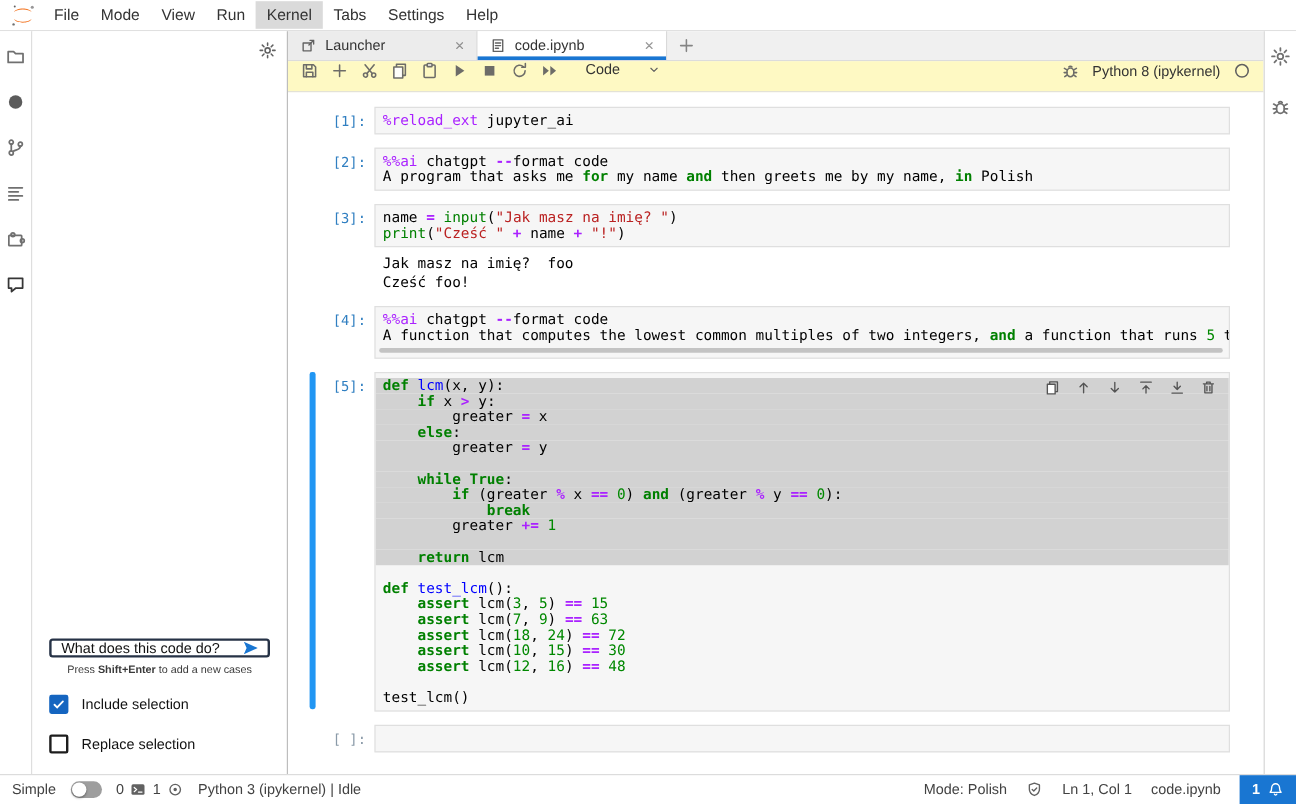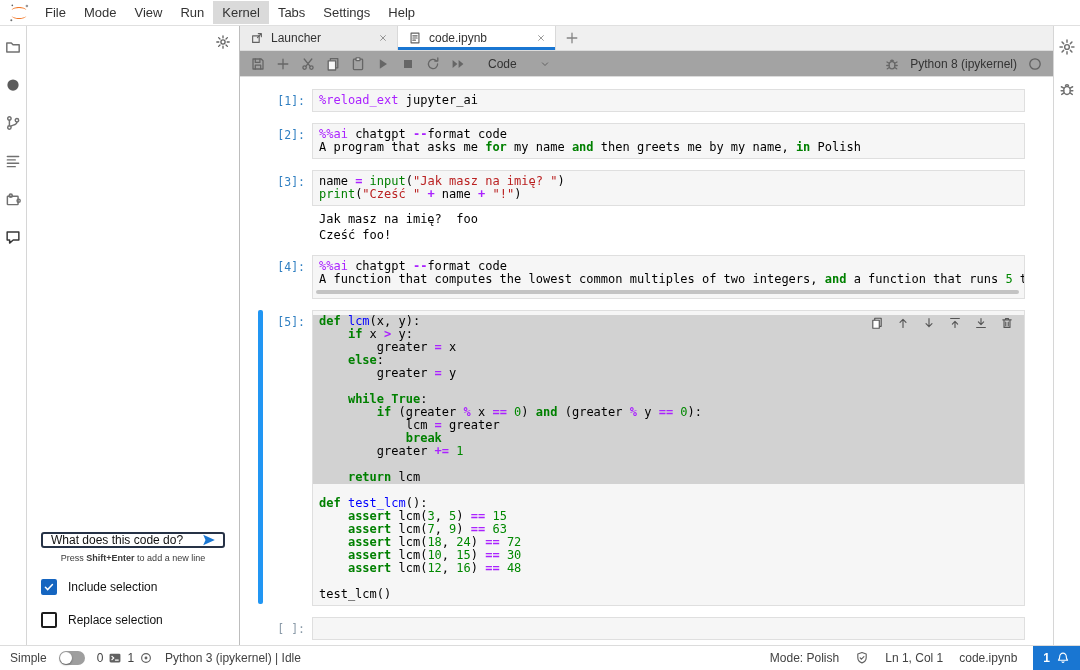--- a/index.html
+++ b/index.html
@@ -43,21 +43,21 @@
   .tabbar{flex:0 0 25px;background:#f0f0f0;border-bottom:1px solid #dcdcdc;display:flex;align-items:center;}
   #tabs{display:flex;height:100%;}
   .tab{display:flex;align-items:center;gap:7px;padding:0 8px 0 10px;background:#ececec;border-right:1px solid #d9d9d9;font-size:12px;color:#333;min-width:158px;height:100%;position:relative;}
   .tab.active{background:#fff;}
   .tab.active::after{content:"";position:absolute;left:0;right:0;bottom:0;height:3px;background:#1976d2;}
   .tablabel{flex:1;white-space:nowrap;}
   .tabicon svg{stroke:#616161;}
   .tabclose{opacity:.65;}
   .addtab{margin-left:8px;opacity:.75;}
 
-  .toolbar{flex:0 0 26px;border-bottom:1px solid #dcdcdc;display:flex;align-items:center;padding:0 10px;background:#a3a3a3;}
+  .toolbar{flex:0 0 26px;border-bottom:1px solid #dcdcdc;display:flex;align-items:flex-start;padding:0 10px;background:#fef9c3;}
   #toolbar-left{display:flex;align-items:center;gap:9px;}
   .tbtn{opacity:.92;}
   .celltype{display:flex;align-items:center;gap:22px;font-size:12px;color:#333;margin-left:22px;}
   .toolbar-spacer{flex:1;}
   .toolbar-right{display:flex;align-items:center;gap:10px;}
   .kernelname{font-size:12px;color:#333;white-space:nowrap;}
 
   
   .nbarea{flex:1;overflow:hidden;padding:12px 28px 0 10px;background:#fff;}
   .cell{display:flex;margin-bottom:11px;position:relative;}
@@ -170,21 +170,21 @@
       </div>
       <div class="chat-spacer"></div>
       <div class="chat-inputbox">
         <input class="chat-input" value="What does this code do?" style="">
         <span class="icon16 send">
             <svg viewBox="0 0 16 16">
               <path d="M2.2 2.8l11.6 5.2-11.6 5.2 2.3-5.2z" fill="#1976d2"></path>
             </svg>
           </span>
       </div>
-      <div class="chat-hint"><span>Press </span><b>Shift+Enter</b><span> to add a new line</span></div>
+      <div class="chat-hint"><span>Press </span><b>Shift+Enter</b><span> to add a new cases</span></div>
       <div id="chat-checkboxes">
           <label class="cbrow">
             <span class="cbox checked">
               <svg viewBox="0 0 16 16">
                 <path d="M3.2 8.4l3 3 6.4-6.8" stroke="#fff" stroke-width="2" fill="none" stroke-linecap="round"></path>
               </svg>
             </span>
             <span class="cblabel">Include selection</span>
           </label>
           <label class="cbrow">
@@ -356,21 +356,20 @@
             <div class="cellbody">
               <div class="editor">
                 <div class="cm-line sel"><span class="tk-k">def</span><span class="tk-p"> </span><span class="tk-f">lcm</span><span class="tk-p">(x, y):</span></div>
                 <div class="cm-line sel"><span class="tk-p">    </span><span class="tk-k">if</span><span class="tk-p"> x </span><span class="tk-o">&gt;</span><span class="tk-p"> y:</span></div>
                 <div class="cm-line sel"><span class="tk-p">        greater </span><span class="tk-o">=</span><span class="tk-p"> x</span></div>
                 <div class="cm-line sel"><span class="tk-p">    </span><span class="tk-k">else</span><span class="tk-p">:</span></div>
                 <div class="cm-line sel"><span class="tk-p">        greater </span><span class="tk-o">=</span><span class="tk-p"> y</span></div>
                 <div class="cm-line sel">&nbsp;</div>
                 <div class="cm-line sel"><span class="tk-p">    </span><span class="tk-k">while</span><span class="tk-p"> </span><span class="tk-k">True</span><span class="tk-p">:</span></div>
                 <div class="cm-line sel"><span class="tk-p">        </span><span class="tk-k">if</span><span class="tk-p"> (greater </span><span class="tk-o">%</span><span class="tk-p"> x </span><span class="tk-o">==</span><span class="tk-p"> </span><span class="tk-n">0</span><span class="tk-p">) </span><span class="tk-k">and</span><span class="tk-p"> (greater </span><span class="tk-o">%</span><span class="tk-p"> y </span><span class="tk-o">==</span><span class="tk-p"> </span><span class="tk-n">0</span><span class="tk-p">):</span></div>
-                <div class="cm-line sel"><span class="tk-p">            lcm </span><span class="tk-o">=</span><span class="tk-p"> greater</span></div>
                 <div class="cm-line sel"><span class="tk-p">            </span><span class="tk-k">break</span></div>
                 <div class="cm-line sel"><span class="tk-p">        greater </span><span class="tk-o">+=</span><span class="tk-p"> </span><span class="tk-n">1</span></div>
                 <div class="cm-line sel">&nbsp;</div>
                 <div class="cm-line sel"><span class="tk-p">    </span><span class="tk-k">return</span><span class="tk-p"> lcm</span></div>
                 <div class="cm-line">&nbsp;</div>
                 <div class="cm-line"><span class="tk-k">def</span><span class="tk-p"> </span><span class="tk-f">test_lcm</span><span class="tk-p">():</span></div>
                 <div class="cm-line"><span class="tk-p">    </span><span class="tk-k">assert</span><span class="tk-p"> lcm(</span><span class="tk-n">3</span><span class="tk-p">, </span><span class="tk-n">5</span><span class="tk-p">) </span><span class="tk-o">==</span><span class="tk-p"> </span><span class="tk-n">15</span></div>
                 <div class="cm-line"><span class="tk-p">    </span><span class="tk-k">assert</span><span class="tk-p"> lcm(</span><span class="tk-n">7</span><span class="tk-p">, </span><span class="tk-n">9</span><span class="tk-p">) </span><span class="tk-o">==</span><span class="tk-p"> </span><span class="tk-n">63</span></div>
                 <div class="cm-line"><span class="tk-p">    </span><span class="tk-k">assert</span><span class="tk-p"> lcm(</span><span class="tk-n">18</span><span class="tk-p">, </span><span class="tk-n">24</span><span class="tk-p">) </span><span class="tk-o">==</span><span class="tk-p"> </span><span class="tk-n">72</span></div>
                 <div class="cm-line"><span class="tk-p">    </span><span class="tk-k">assert</span><span class="tk-p"> lcm(</span><span class="tk-n">10</span><span class="tk-p">, </span><span class="tk-n">15</span><span class="tk-p">) </span><span class="tk-o">==</span><span class="tk-p"> </span><span class="tk-n">30</span></div>

